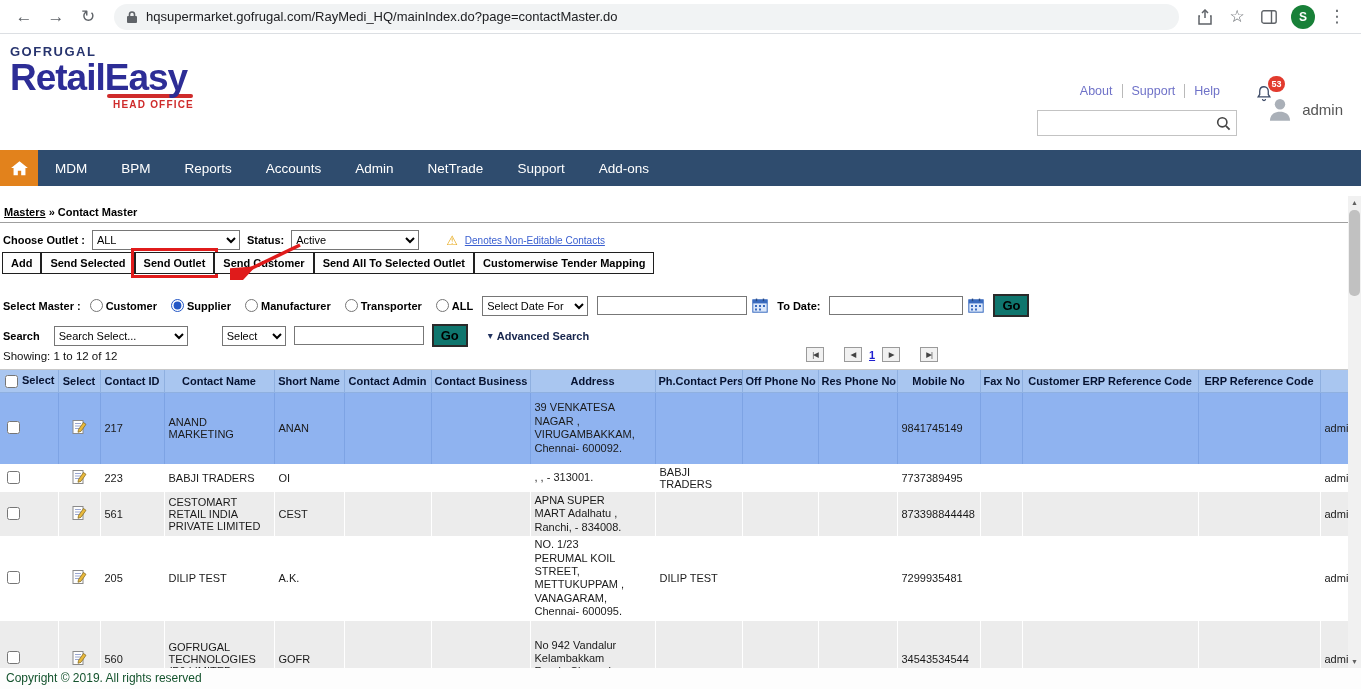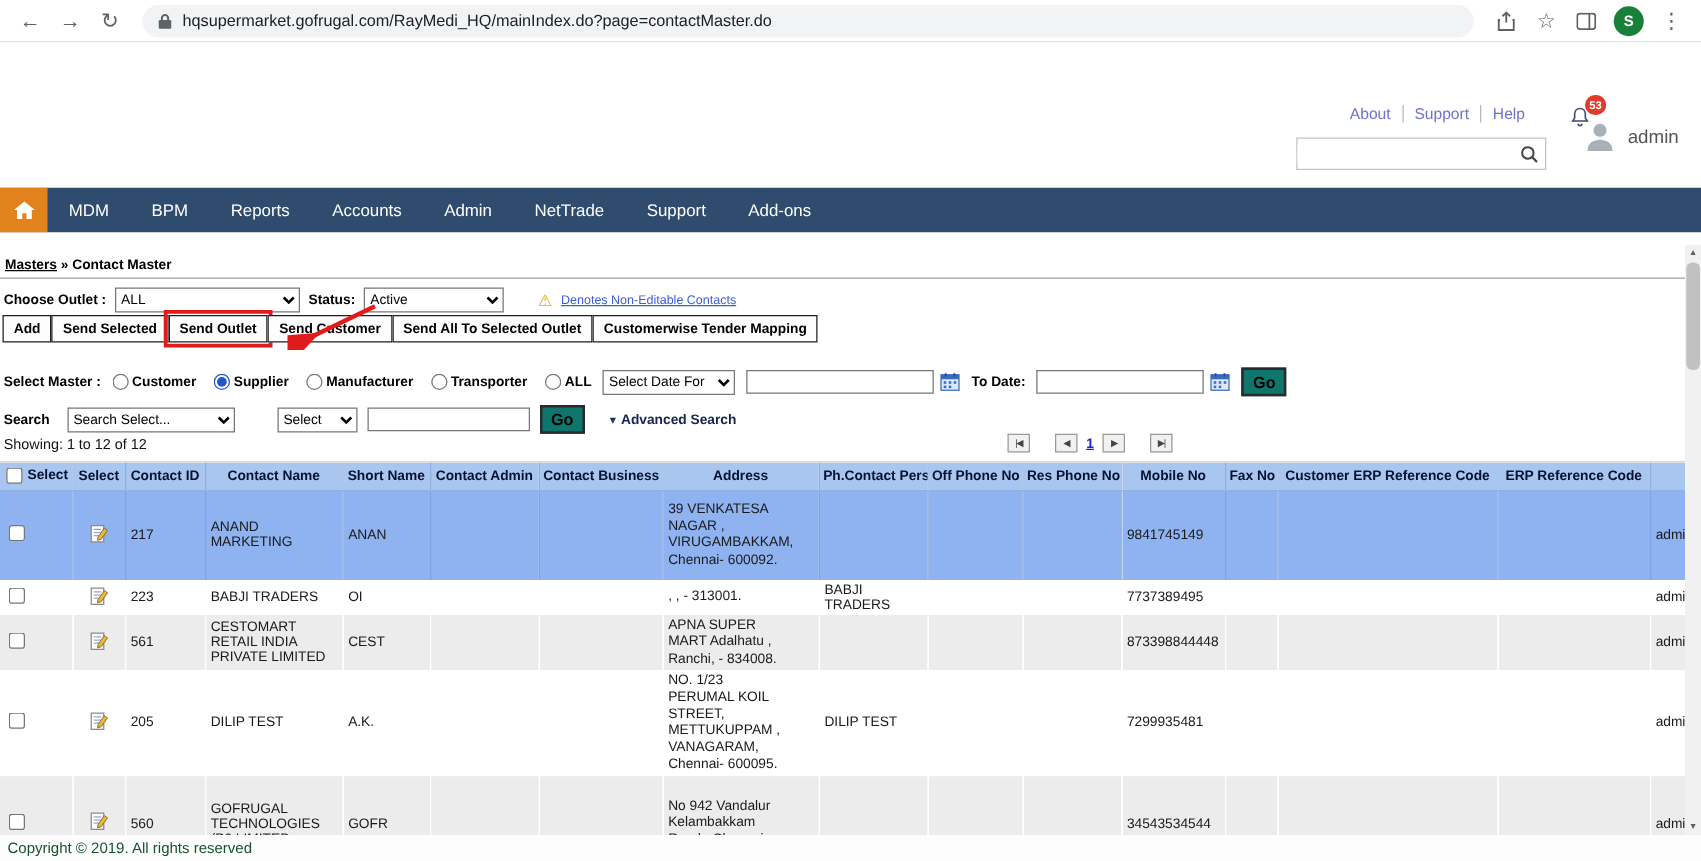--- a/index.html
+++ b/index.html
@@ -43,21 +43,21 @@
   
   .content{position:absolute;top:186px;left:0;right:0;bottom:21px;background:#fff;}
   .breadcrumb{position:absolute;top:20px;left:4px;font-size:11px;font-weight:bold;color:#000;}
   .bc-parent{text-decoration:underline;cursor:pointer;}
   .content-divider{position:absolute;top:36px;left:0;width:1348px;border-top:1px solid #9f9f9f;}
 
   .filter-row{position:absolute;top:44px;left:3px;display:flex;align-items:center;gap:7px;font-size:11px;}
   .lbl{font-weight:bold;color:#000;white-space:nowrap;}
   select{font-size:11px;height:20px;font-family:inherit;border:1px solid #767676;background:#fff;}
   .sel-outlet{width:148px;}
-  .sel-status{width:112px;margin-right:14px;}
+  .sel-status{width:128px;margin-right:14px;}
   .warn-icon{color:#e6a817;font-size:13px;line-height:1;margin-left:6px;}
   .warn-text{color:#3a5fd0;font-size:10px;text-decoration:underline;cursor:pointer;}
 
   .buttons-row{position:absolute;top:66px;left:2px;display:flex;gap:0;}
   .btn{border:1px solid #1e1e1e;background:#fdfdfd;font-weight:bold;font-size:11px;padding:4px 8px;font-family:inherit;cursor:pointer;white-space:nowrap;}
   .btn-annotated{outline:3px solid #e01b1b;outline-offset:1px;}
   .anno-arrow{position:absolute;left:228px;top:-12px;pointer-events:none;}
 
   .master-row{position:absolute;top:108px;left:3px;display:flex;align-items:center;gap:9px;font-size:11px;}
   .radio-opt{font-weight:bold;display:flex;align-items:center;gap:3px;cursor:pointer;white-space:nowrap;}
@@ -131,20 +131,26 @@
     <svg width="16" height="14" viewBox="0 0 16 14">
         <rect x="0.8" y="0.8" width="14.4" height="12.4" rx="2" fill="none" stroke="#5f6368" stroke-width="1.4"></rect>
         <line x1="10.5" y1="1" x2="10.5" y2="13" stroke="#5f6368" stroke-width="1.4"></line>
       </svg>
   </span>
   <span class="avatar-s">S</span>
   <span class="b-icon">⋮</span>
 </div>
 
 <div class="app-header">
+  <div class="logo">
+    <div class="logo-top">GOFRUGAL</div>
+    <div class="logo-main">RetailEasy</div>
+    <div class="logo-swoosh"></div>
+    <div class="logo-sub">HEAD OFFICE</div>
+  </div>
 
   <div class="header-links-row">
       <span class="header-link">About</span>
       <span class="header-link">Support</span>
       <span class="header-link">Help</span>
     </div>
   <div class="header-links-row" style="right:116px;left:auto;width:0;overflow:visible;">
     <span class="bell-wrap">
       <svg width="18" height="19" viewBox="0 0 24 24">
           <path d="M12 3 C8.2 3 6.3 6 6.3 9 v4.3 L4.2 16.4 h15.6 L17.7 13.3 V9 c0-3-1.9-6-5.7-6 z" fill="none" stroke="#3c4a66" stroke-width="1.7"></path>

